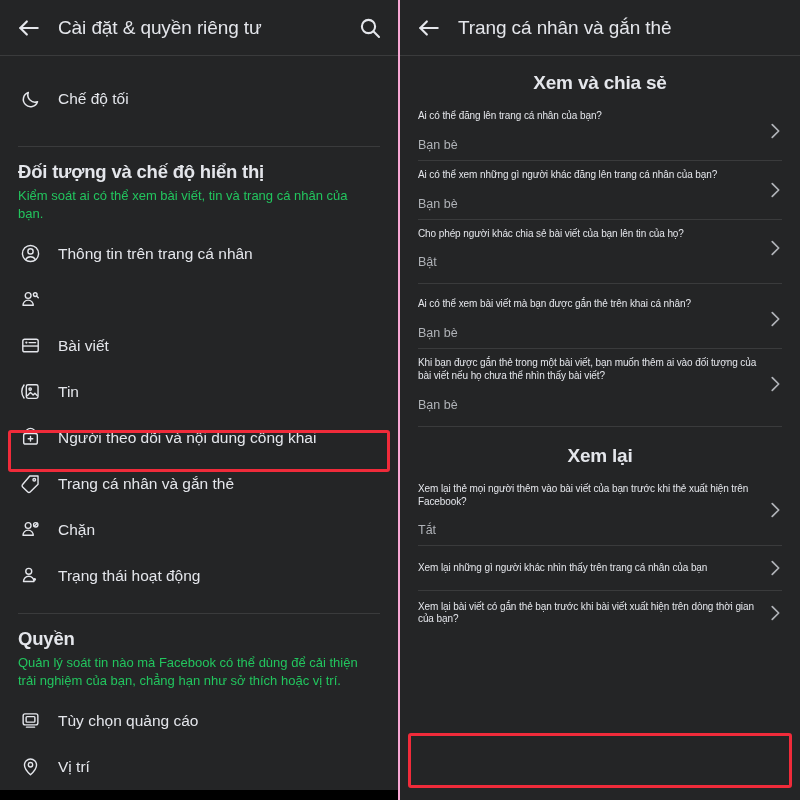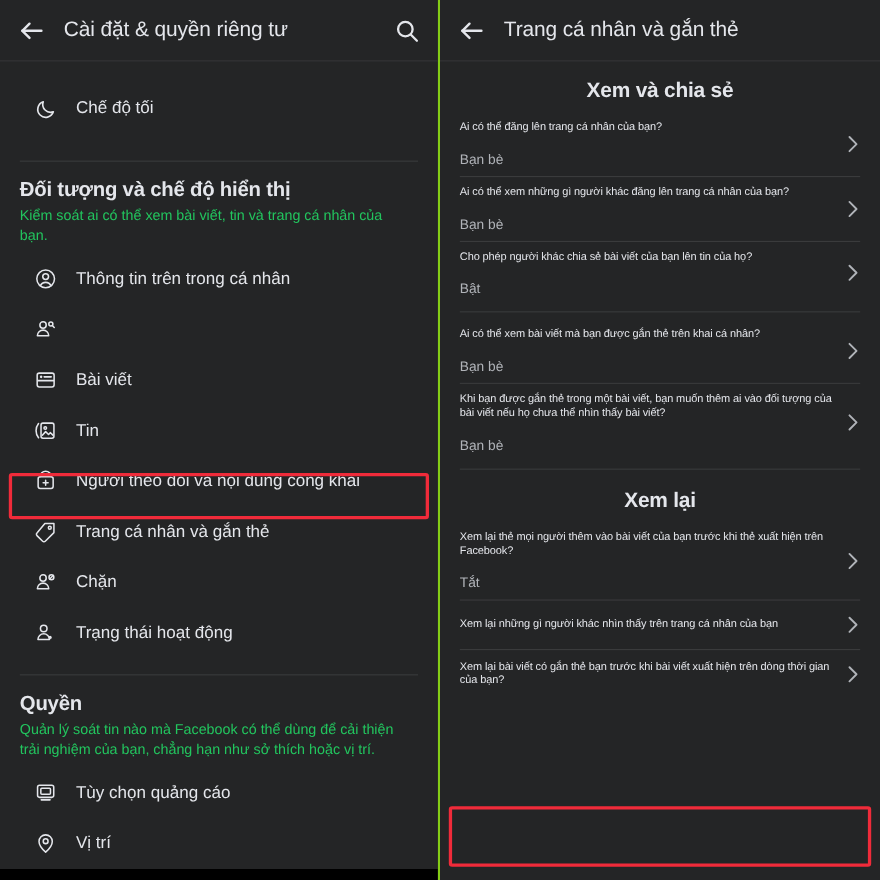--- a/index.html
+++ b/index.html
@@ -14,21 +14,21 @@
     display: flex;
     background: #ffffff;
   }
 
   .panel {
     width: 400px; height: 800px;
     position: relative;
     background: #242526;
     overflow: hidden;
   }
-  .panel.left { border-right: 2px solid #84cc16; }
+  .panel.left { border-right: 2px solid #f9a8d4; }
 
   
   .appbar {
     height: 56px;
     background: #242526;
     display: flex;
     align-items: center;
     padding: 0 16px;
     position: relative;
   }
@@ -51,21 +51,21 @@
     top: 56px; left: 0; right: 0; bottom: 0;
     background: #242526;
     overflow: hidden;
   }
 
   
   .row {
     display: flex;
     align-items: center;
     min-height: 46px;
-    padding: 0 29px;
+    padding: 0 18px;
   }
   .row .ico {
     width: 24px; height: 24px;
     flex: 0 0 24px;
     display: flex; align-items: center; justify-content: center;
   }
   .row .lbl {
     color: #e4e6eb;
     font-size: 15.5px;
     margin-left: 16px;
@@ -190,21 +190,21 @@
       <div class="sect-desc">Kiểm soát ai có thể xem bài viết, tin và trang cá nhân của bạn.</div>
 
       <div class="row">
         <span class="ico">
           <svg viewBox="0 0 24 24" width="21" height="21" fill="none" stroke="#e4e6eb" stroke-width="1.6">
             <circle cx="12" cy="12" r="9.2"></circle>
               <circle cx="12" cy="9.6" r="3"></circle>
             <path d="M6.4 19.2a6.2 6.2 0 0 1 11.2 0" stroke-linecap="round"></path>
           </svg>
         </span>
-        <span class="lbl">Thông tin trên trong cá nhân</span>
+        <span class="lbl">Thông tin trên trang cá nhân</span>
       </div>
 
       <div class="row">
         <span class="ico">
           <svg viewBox="0 0 24 24" width="21" height="21" fill="none" stroke="#e4e6eb" stroke-width="1.6">
             <circle cx="9.3" cy="7.4" r="3.3"></circle>
             <path d="M3.4 18.6a5.9 5.9 0 0 1 11.8 0z" stroke-linejoin="round"></path>
             <circle cx="17.4" cy="6.4" r="2.1"></circle>
               <path d="M18.9 7.9l2 2" stroke-linecap="round"></path>
           </svg>

